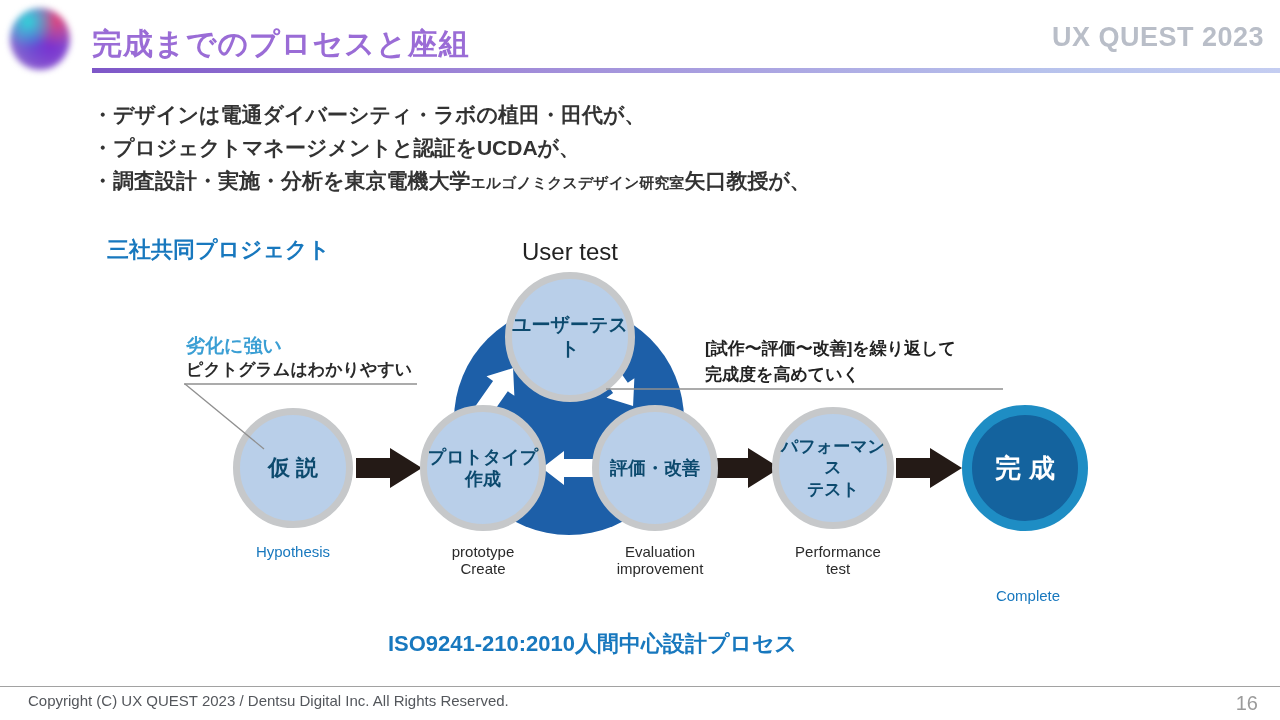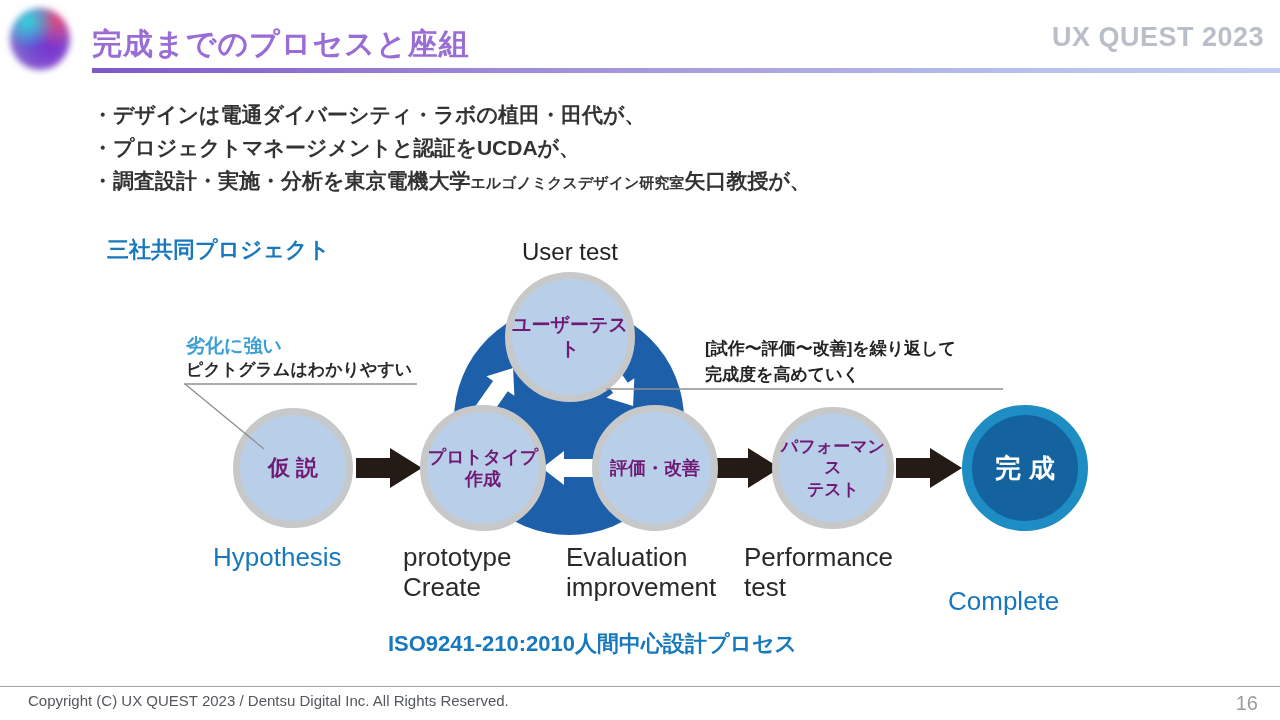--- a/index.html
+++ b/index.html
@@ -40,21 +40,21 @@
   }
   
   .big-circle{
     position:absolute;left:454px;top:305px;width:230px;height:230px;border-radius:50%;
     background:#1d5fa8;z-index:1;
   }
   .diagram-svg{position:absolute;left:0;top:0;z-index:2;pointer-events:none;}
   .leader-svg{position:absolute;left:0;top:0;z-index:4;pointer-events:none;}
   .node{
     position:absolute;border-radius:50%;display:flex;align-items:center;justify-content:center;
-    text-align:center;font-weight:bold;color:#701a75;background:#b9cfe9;border:7px solid #c6c8ca;
+    text-align:center;font-weight:bold;color:#0c4a6e;background:#b9cfe9;border:7px solid #c6c8ca;
     box-sizing:border-box;white-space:pre-line;z-index:3;line-height:1.25;
   }
   .node-usertest{left:505px;top:272px;width:130px;height:130px;font-size:19px;}
   .node-hypothesis{left:233px;top:408px;width:120px;height:120px;font-size:22px;letter-spacing:6px;text-indent:6px;}
   .node-prototype{left:420px;top:405px;width:126px;height:126px;font-size:18px;}
   .node-evaluation{left:592px;top:405px;width:126px;height:126px;font-size:18px;}
   .node-performance{left:772px;top:407px;width:122px;height:122px;font-size:17px;}
   .node-complete{
     left:962px;top:405px;width:126px;height:126px;font-size:26px;
     background:#14639e;border:10px solid #1e8dc4;color:#ffffff;letter-spacing:8px;text-indent:8px;
@@ -64,21 +64,21 @@
     font-size:24px;font-weight:500;color:#222;
   }
   .picto-note{position:absolute;left:186px;top:334px;z-index:5;font-weight:bold;line-height:1.3;}
   .picto-note .l1{font-size:19px;color:#3b9fd4;}
   .picto-note .l2{font-size:17px;color:#2a2a2a;}
   .loop-note{
     position:absolute;left:705px;top:336px;z-index:5;font-size:17px;font-weight:bold;
     color:#222;line-height:1.5;white-space:pre-line;
   }
   .en-label{
-    position:absolute;text-align:left;font-size:26px;font-weight:500;color:#2a2a2a;
+    position:absolute;text-align:center;font-size:15px;font-weight:500;color:#2a2a2a;
     line-height:1.15;white-space:pre-line;z-index:5;
   }
   .en-blue{color:#1878be;}
   .en-hypothesis{left:213px;top:543px;width:160px;}
   .en-prototype{left:403px;top:543px;width:160px;}
   .en-evaluation{left:566px;top:543px;width:188px;}
   .en-performance{left:744px;top:543px;width:188px;}
   .en-complete{left:948px;top:543px;width:160px;margin-top:44px;}
   .iso-caption{
     position:absolute;left:340px;top:629px;width:505px;text-align:center;z-index:5;

